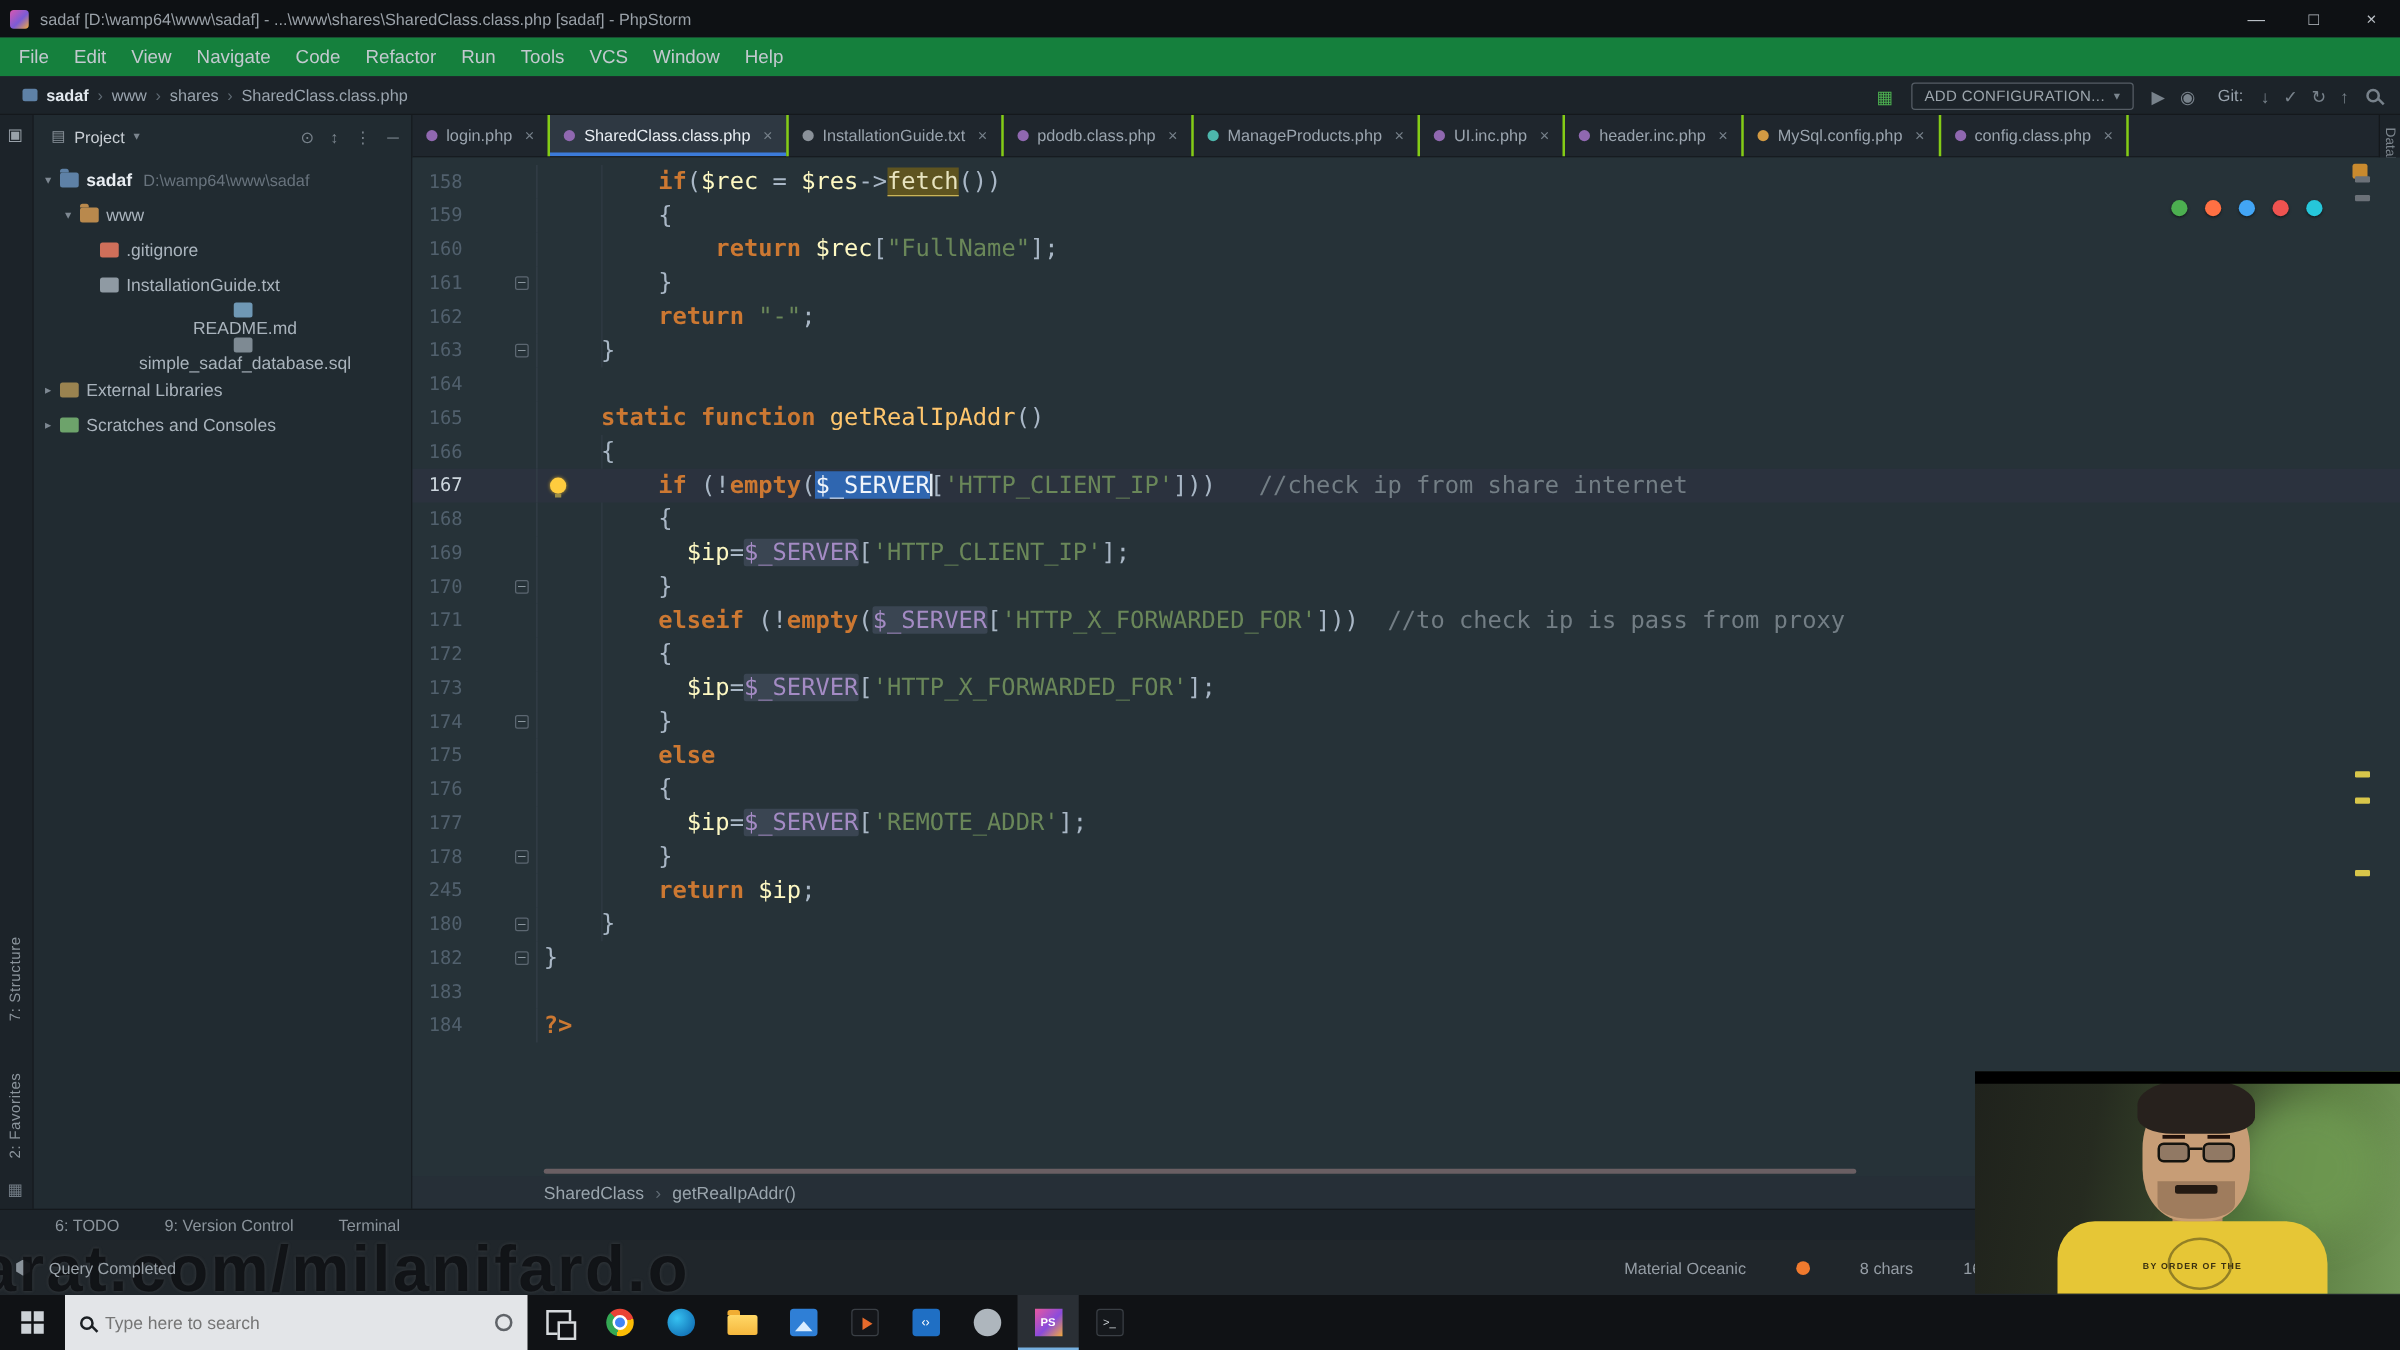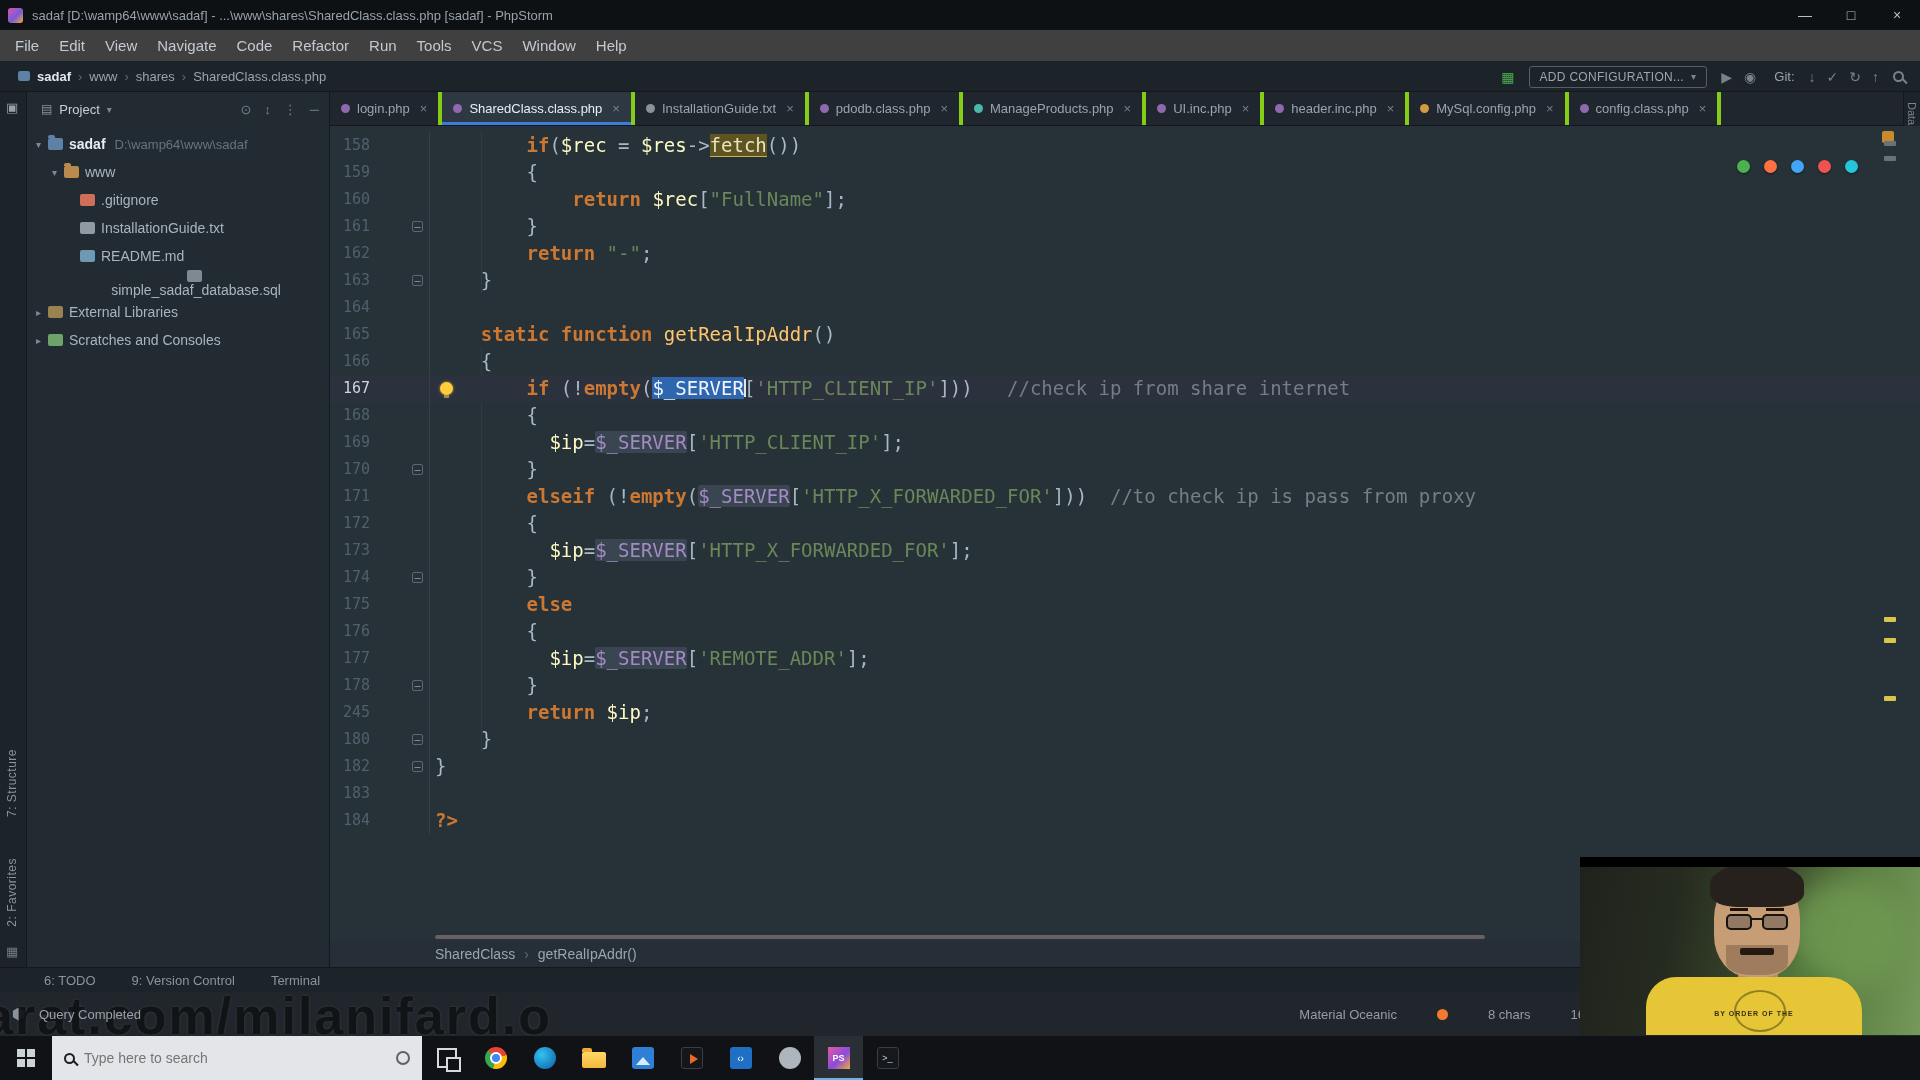--- a/index.html
+++ b/index.html
@@ -10,21 +10,21 @@
   .title-bar { position:absolute; left:0; top:0; right:0; height:30px; background:#0e1114;
     display:flex; align-items:center; color:#9aa1a8; font-size:13px; }
   .app-logo { width:15px; height:15px; margin:0 9px 0 8px; border-radius:3px;
     background:linear-gradient(135deg,#d957b0 0%,#7b5bd6 55%,#f2a93c 100%); }
   .title-text { white-space:nowrap; }
   .win-controls { margin-left:auto; display:flex; height:100%; }
   .win-btn { width:46px; height:100%; display:flex; align-items:center; justify-content:center;
     color:#b9bfc5; font-size:14px; }
 
   
-  .menu-bar { position:absolute; left:0; top:30px; right:0; height:31px; background:#404040;
+  .menu-bar { position:absolute; left:0; top:30px; right:0; height:31px; background:#15803d;
     display:flex; align-items:center; padding-left:5px; }
   .menu-item { padding:5px 10px; color:#c3c9cf; font-size:15px; }
 
   
   .path-bar { position:absolute; left:0; top:61px; right:0; height:31px; background:#1c2329;
     border-bottom:1px solid #14181c; display:flex; align-items:center; padding-left:18px; font-size:13px; }
   .crumb { color:#9aa4ae; }
   .crumb.first { color:#e2e8ee; font-weight:bold; }
   .crumb-sep { color:#5f6a73; margin:0 7px; font-size:13px; }
   .crumb-icon { width:12px; height:10px; background:#5e81a6; border-radius:2px; margin-right:7px; }
@@ -36,21 +36,21 @@
   .tb-icon { color:#78828b; font-size:14px; }
   .git-label { color:#9aa4ae; font-size:13px; margin-left:4px; }
   .mag { width:11px; height:11px; border:2px solid #78828b; border-radius:50%; position:relative; margin-right:6px;}
   .mag::after { content:""; position:absolute; width:7px; height:2px; background:#78828b;
     right:-6px; bottom:-2px; transform:rotate(45deg); }
 
   
   .tab-bar { position:absolute; left:330px; top:92px; right:0; height:34px; background:#1f262d;
     border-bottom:1px solid #14181c; display:flex; align-items:stretch; }
   .tab { display:flex; align-items:center; gap:7px; padding:0 11px; font-size:13px; color:#9aa4ae;
-    border-right:4px solid #84cc16; white-space:nowrap; }
+    border-right:2px solid #84cc16; white-space:nowrap; }
   .tab.active { background:#2e3842; color:#e9eef3; box-shadow:inset 0 -3px 0 #3c7bd9; }
   .tab-dot { width:9px; height:9px; border-radius:50%; flex:none; }
   .tab-close { color:#76808a; font-size:13px; margin-left:3px; }
 
   
   .left-strip { position:absolute; left:0; top:92px; width:27px; bottom:113px; background:#1c2329;
     border-right:1px solid #14181c; }
   .strip-icon-top { position:absolute; top:8px; left:6px; color:#98a1a9; font-size:13px; }
   .strip-icon-bottom { position:absolute; bottom:8px; left:6px; color:#707a83; font-size:13px; }
   .v-label { position:absolute; left:5px; writing-mode:vertical-rl; transform:rotate(180deg);
@@ -362,21 +362,21 @@
         <div class="tree-row" style="padding-left: 36px;">
           <span class="t-chev"></span>
           <span class="ti file-git"></span>
           <span class="t-label">.gitignore</span>
         </div>
         <div class="tree-row" style="padding-left: 36px;">
           <span class="t-chev"></span>
           <span class="ti file-txt"></span>
           <span class="t-label">InstallationGuide.txt</span>
         </div>
-        <div class="tree-row" style="padding-left: 36px;">
+        <div class="tree-row" style="padding-left: 36px; flex-direction: column;">
           <span class="t-chev"></span>
           <span class="ti file-md"></span>
           <span class="t-label">README.md</span>
         </div>
         <div class="tree-row" style="padding-left: 36px; flex-direction: column;">
           <span class="t-chev"></span>
           <span class="ti file-sql"></span>
           <span class="t-label">simple_sadaf_database.sql</span>
         </div>
         <div class="tree-row" style="padding-left: 4px;">

